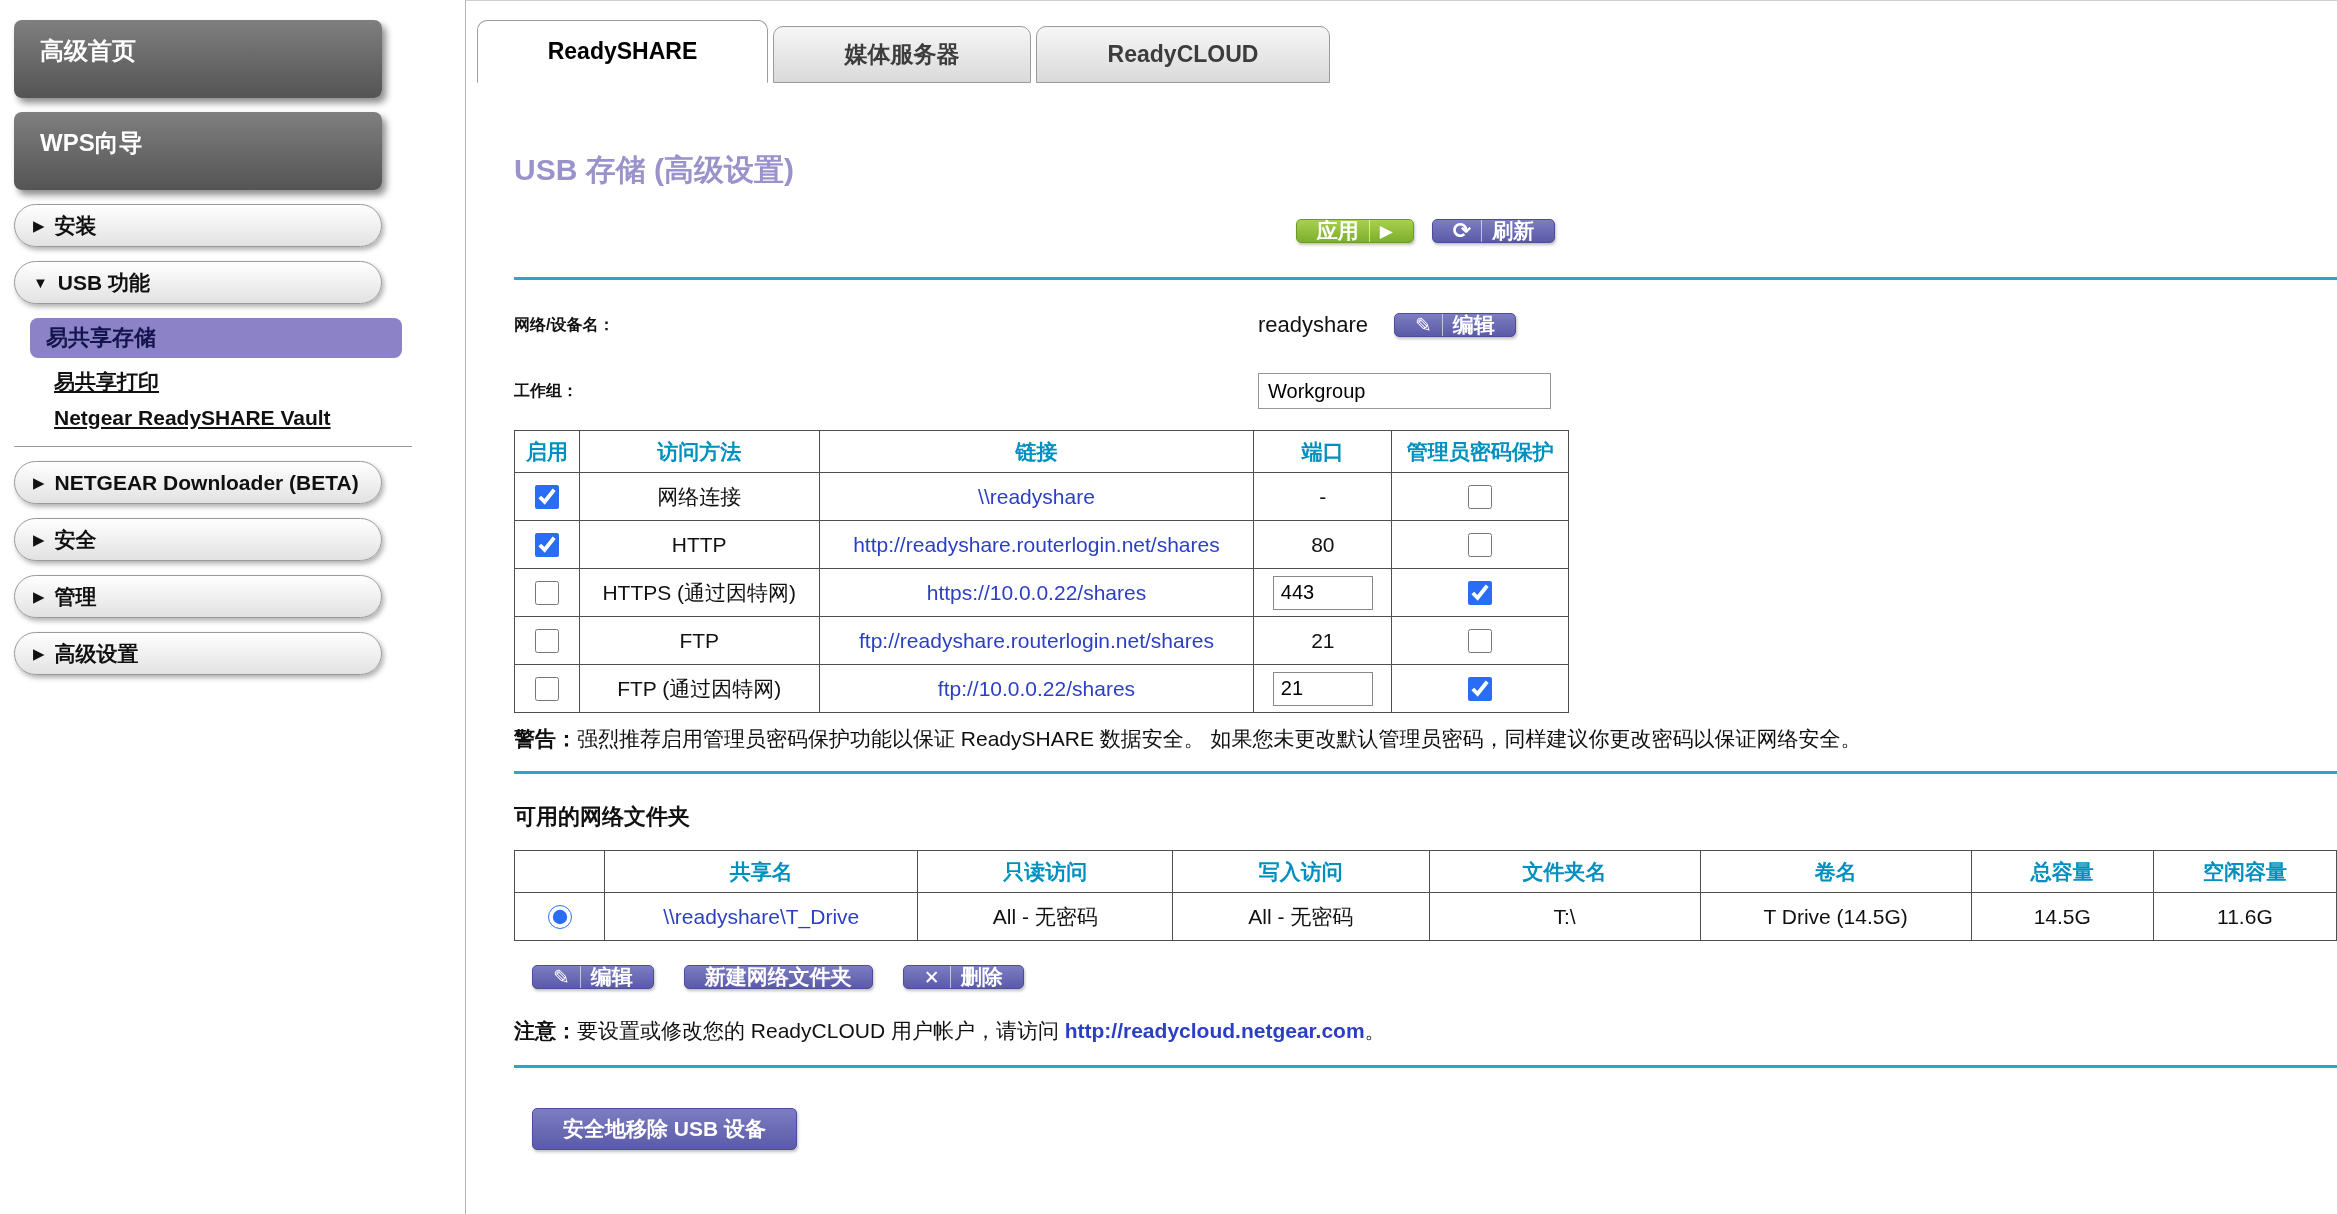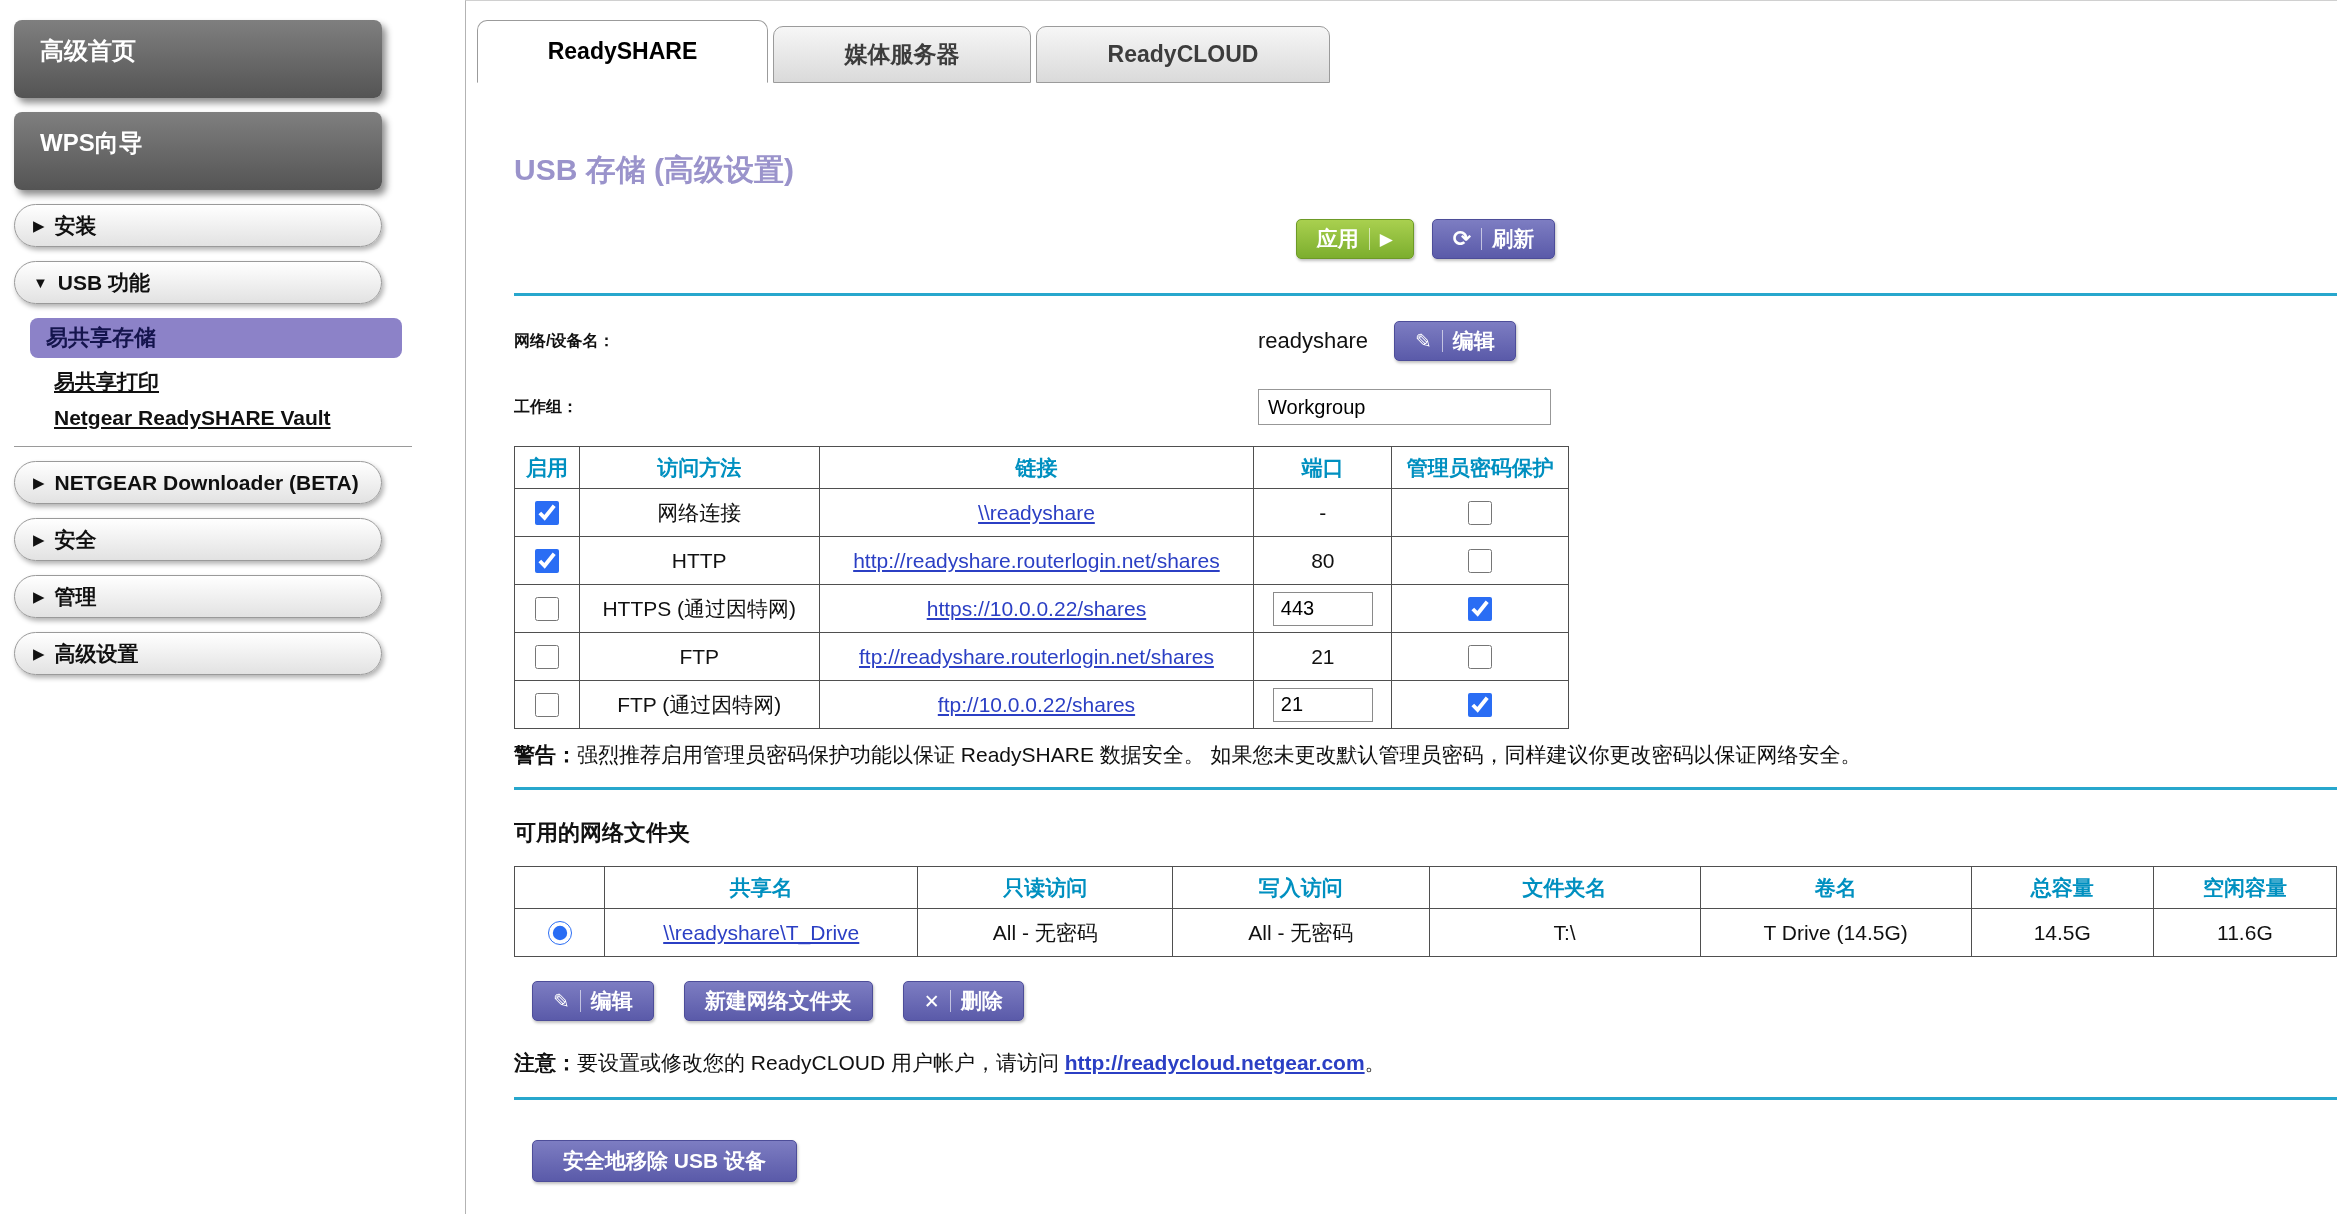--- a/index.html
+++ b/index.html
@@ -59,21 +59,21 @@
   .tab-w1 { width:291px; }
   .tab-w2 { width:258px; }
   .tab-w3 { width:294px; }
 
   .content { padding:0 62px 0 48px; }
   .page-title { color:#9a93cb; font-size:30px; font-weight:bold; margin-top:67px; }
 
   .action-row { display:flex; justify-content:center; gap:18px; margin-top:28px; }
   .btn {
     border:none; cursor:pointer; color:#fff; font-weight:bold; font-size:21px;
-    border-radius:5px; height:40px; padding:0 20px;
+    border-radius:5px; height:24px; padding:0 20px;
     display:inline-flex; align-items:center; gap:10px;
     font-family:"Liberation Sans","DejaVu Sans",sans-serif;
     box-shadow:1px 2px 3px rgba(0,0,0,0.25);
   }
   .btn.green { background:linear-gradient(#a9d04f,#7cae2e); border:1px solid #6d9a27; }
   .btn.purple { background:linear-gradient(#7d7dc2,#5a5aa9); border:1px solid #4d4d99; }
   .btn .vsep { width:1px; height:22px; background:rgba(255,255,255,0.6); }
   .btn .play { font-size:17px; }
   .btn .ricon { font-size:22px; line-height:1; }
   .btn .picon { font-size:20px; }
@@ -92,21 +92,21 @@
     font-family:"Liberation Sans","DejaVu Sans",sans-serif;
   }
 
   table { border-collapse:collapse; background:#fff; }
   .grid th, .grid td { border:1px solid #4f4f4f; text-align:center; font-size:21px; }
   .grid th { color:#0090c0; font-weight:bold; height:42px; }
   .grid td { height:48px; }
   .access-table { width:1055px; margin-top:18px; }
   .folders-table { width:1823px; margin-top:18px; }
 
-  a.blue-link { color:#2b3fc4; text-decoration:underline; cursor:pointer; }
+  a.blue-link { color:#2b3fc4; cursor:pointer; }
   .port-input {
     width:100px; height:34px; border:1px solid #8a8a8a; font-size:20px; padding:0 7px;
     font-family:"Liberation Sans","DejaVu Sans",sans-serif;
   }
   input[type="checkbox"], input[type="radio"] {
     width:24px; height:24px; accent-color:#2a6df4; cursor:pointer; vertical-align:middle;
   }
 
   .warning { margin-top:12px; font-size:21px; color:#0f0f0f; }
   .warning b, .note b { font-weight:bold; }

